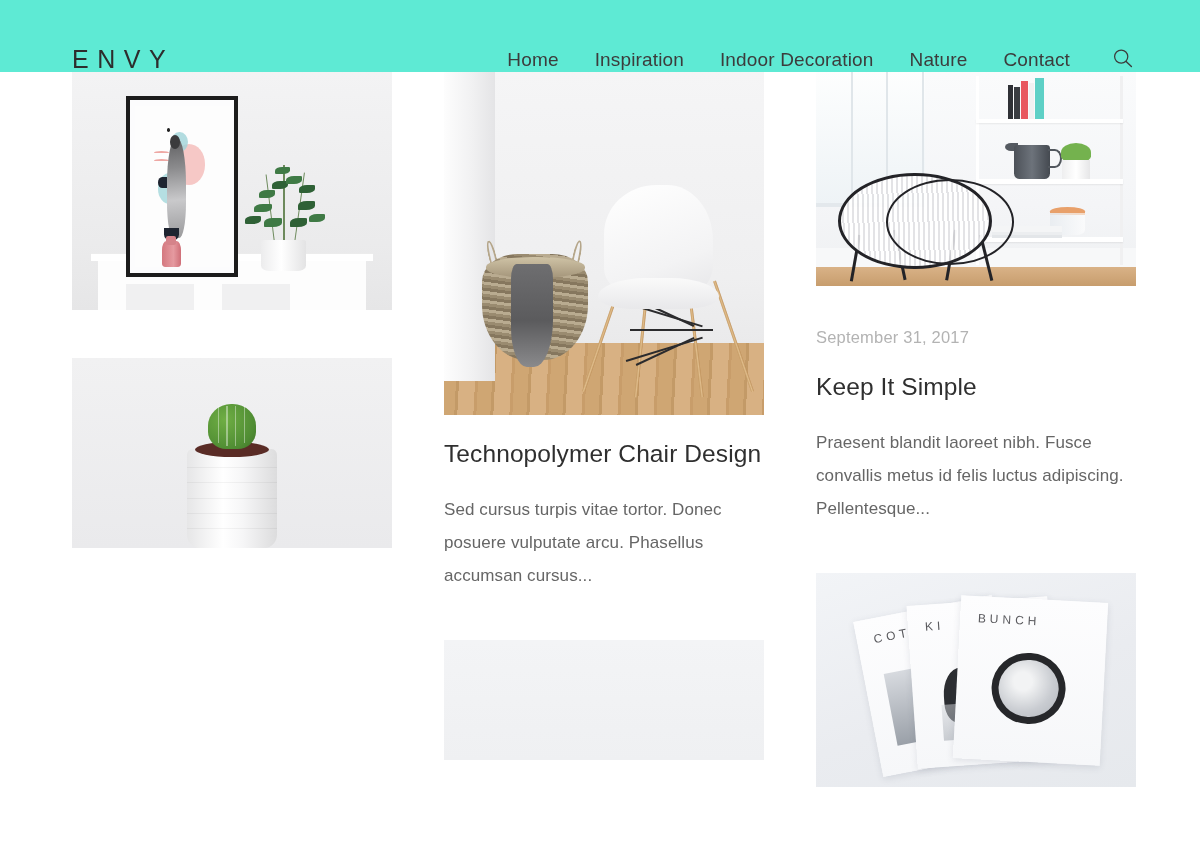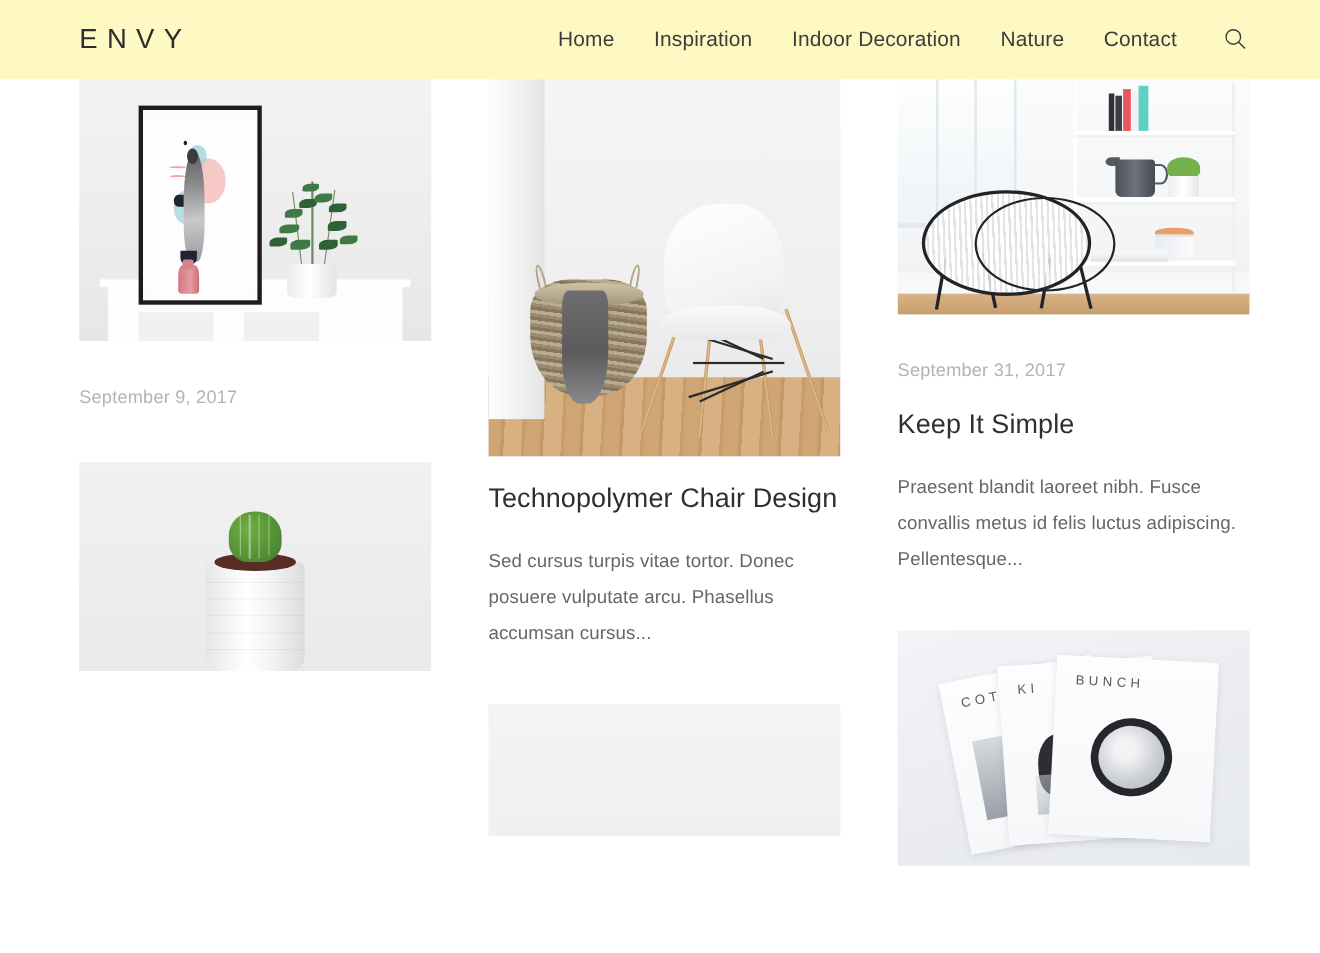--- a/index.html
+++ b/index.html
@@ -11,23 +11,23 @@
     overflow: hidden;
     background: #ffffff;
     font-family: "Liberation Sans", "DejaVu Sans", sans-serif;
     -webkit-font-smoothing: antialiased;
   }
 
   
   .site-header {
     height: 72px;
     display: flex;
-    align-items: center;
+    align-items: flex-end;
     padding: 0 60px 0 72px;
-    background: #fef9c3;
+    background: #5eead4;
   }
 
   .brand {
     font-size: 25px;
     font-weight: 400;
     letter-spacing: 8.5px;
     color: #2d2d2d;
     line-height: 1;
     white-space: nowrap;
     text-decoration: none;
@@ -251,21 +251,20 @@
         <span class="ph af-leafd" style="left:71%;bottom:49%;width:5%;height:3.4%"></span>
         <span class="ph af-leaf" style="left:57%;bottom:41%;width:5.5%;height:3.6%"></span>
         <span class="ph af-leafd" style="left:70.5%;bottom:42%;width:5.5%;height:3.6%"></span>
         <span class="ph af-leaf" style="left:60%;bottom:35%;width:5.5%;height:3.6%"></span>
         <span class="ph af-leafd" style="left:68%;bottom:35%;width:5.5%;height:3.6%"></span>
         <span class="ph af-leaf" style="left:63.5%;bottom:57%;width:4.5%;height:3.2%"></span>
         <span class="ph af-leafd" style="left:54%;bottom:36%;width:5%;height:3.4%"></span>
         <span class="ph af-leaf" style="left:74%;bottom:37%;width:5%;height:3.4%"></span>
         <span class="ph af-pot"></span>
       </a>
-      <div class="post-meta">September 9, 2017</div>
     </article>
 
     <article class="post">
       <a href="#" class="thumb art-cactus" style="height:190px">
         <span class="ph ca-pot"></span>
         <span class="ph ca-ridge" style="bottom:42%"></span>
         <span class="ph ca-ridge" style="bottom:34%"></span>
         <span class="ph ca-ridge" style="bottom:26%"></span>
         <span class="ph ca-ridge" style="bottom:18%"></span>
         <span class="ph ca-ridge" style="bottom:10%"></span>

